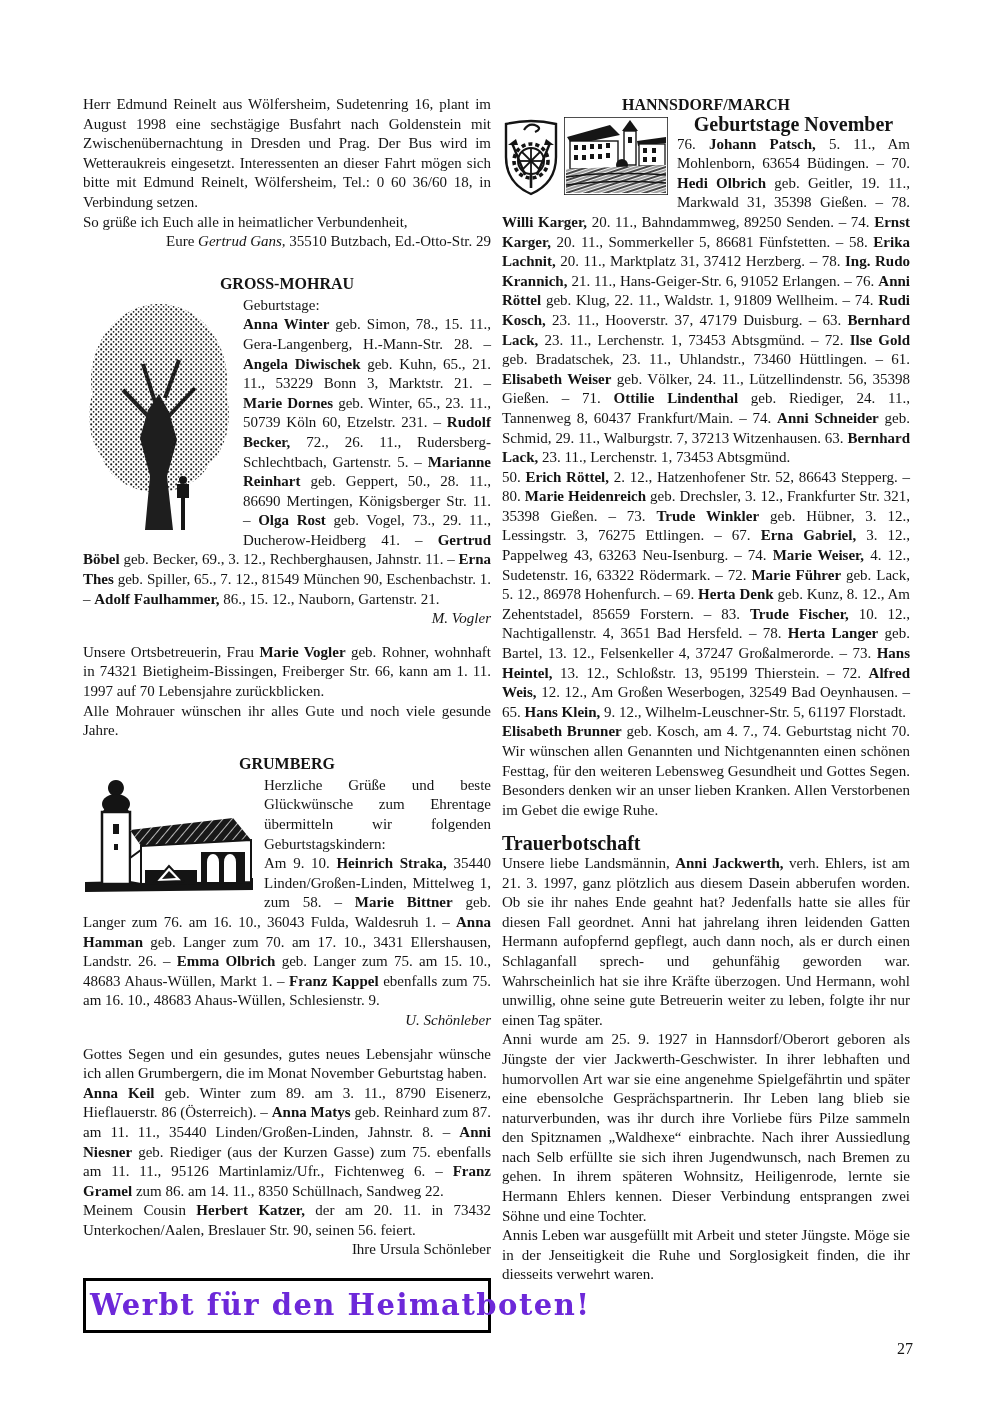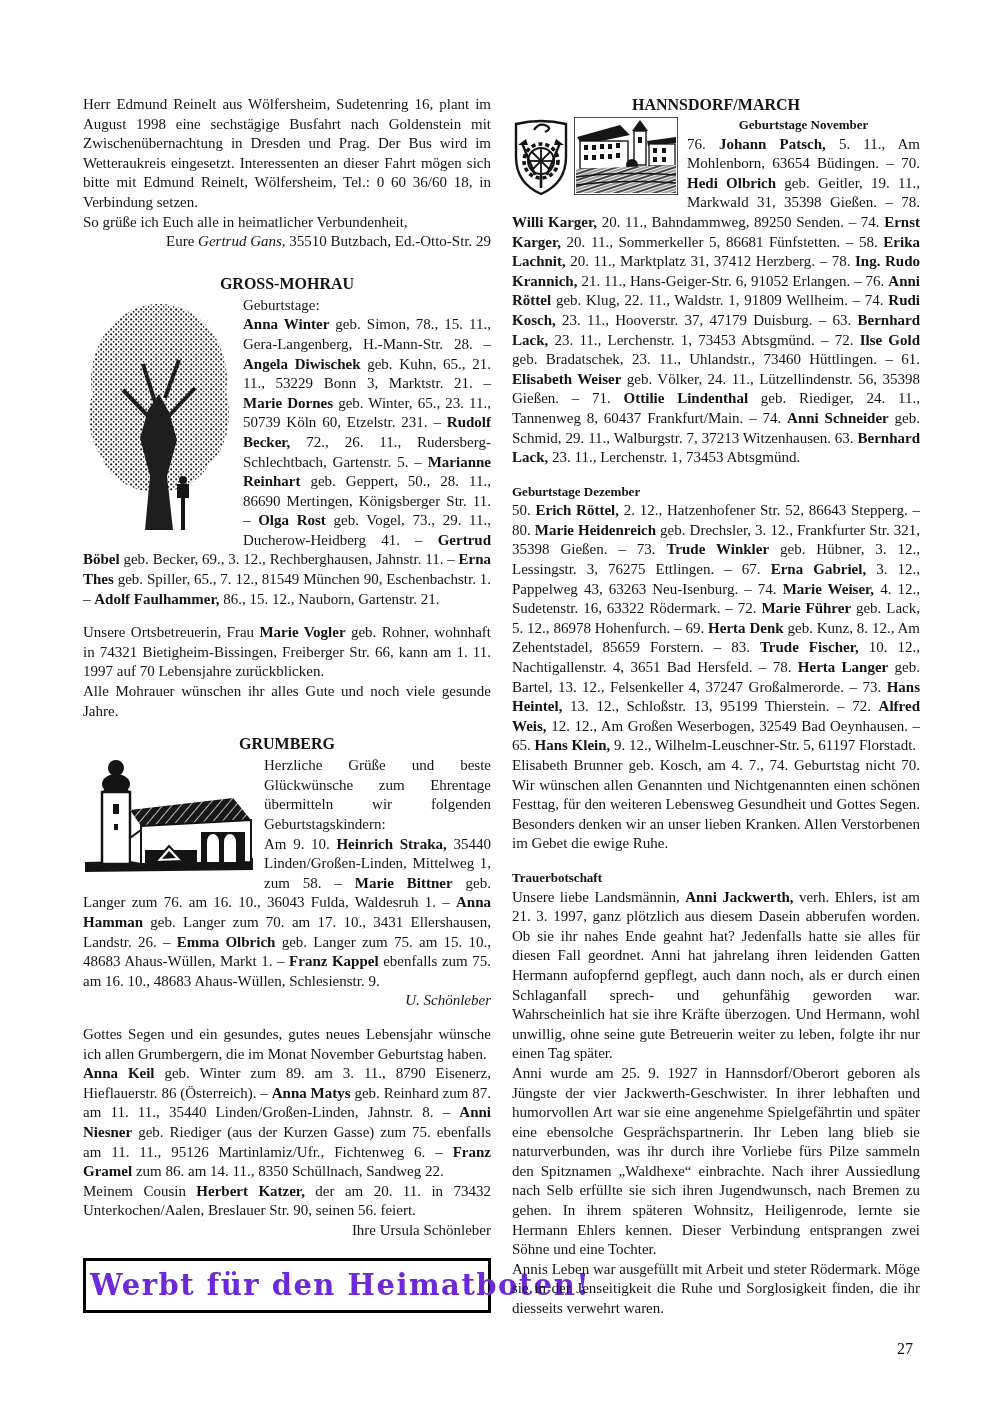--- a/index.html
+++ b/index.html
@@ -6,28 +6,28 @@
   .page{
     position:relative;
     width:1000px;height:1412px;
     background:#ffffff;
     overflow:hidden;
     font-family:"Liberation Serif", serif;
     color:#141414;
   }
   .content{
     position:absolute;left:83px;top:95px;width:838px;
-    display:flex;gap:21px;
+    display:flex;gap:11px;
   }
   .col{width:408px;}
   p{margin:0;font-size:15px;line-height:19.6px;text-align:justify;}
   .noj{text-align:left;}
   .right-align{text-align:right;}
   .sec-title{margin:0;text-align:center;font-weight:bold;font-size:16px;line-height:20px;}
-  .sub-title{margin:0;font-weight:bold;font-size:13px;line-height:19.6px;text-align:left;}
+  .sub-title{margin:0;font-weight:bold;font-size:20px;line-height:19.6px;text-align:left;}
   .sub-title.centered{text-align:center;}
   .it{font-style:italic;}
   .flow::after{content:"";display:block;clear:both;}
   .float-img{float:left;}
   .tree-fig{width:148px;height:234px;margin:2px 10px 2px 2px;}
   .church-fig{width:172px;height:116px;margin:2px 9px 0 0;}
   .arms-strip{width:166px;height:80px;margin:2px 9px 2px 0;display:flex;gap:4px;}
   .banner{
     margin-top:18px;
     border:3px solid #000;
@@ -78,20 +78,21 @@
             <path d="M60,232 L65,178 L55,140 L63,112 L74,96 L84,114 L92,142 L82,178 L88,232 Z" fill="#1e1e1e"></path>
             <path d="M63,118 L38,92 M82,120 L110,90 M70,104 L58,66 M80,100 L94,62" stroke="#1e1e1e" stroke-width="4" fill="none"></path>
             <rect x="92" y="186" width="12" height="14" fill="#161616"></rect>
             <rect x="96" y="200" width="4" height="32" fill="#161616"></rect>
             <circle cx="98" cy="182" r="4" fill="#161616"></circle>
           </svg>
         </div>
         <p class="noj">Geburtstage:</p>
         <p><span style="font-weight: bold;">Anna Winter</span><span> geb. Simon, 78., 15. 11., Gera-Langenberg, H.-Mann-Str. 28. – </span><span style="font-weight: bold;">Angela Diwischek</span><span> geb. Kuhn, 65., 21. 11., 53229 Bonn 3, Marktstr. 21. – </span><span style="font-weight: bold;">Marie Dornes</span><span> geb. Winter, 65., 23. 11., 50739 Köln 60, Etzelstr. 231. – </span><span style="font-weight: bold;">Rudolf Becker,</span><span> 72., 26. 11., Rudersberg-Schlechtbach, Gartenstr. 5. – </span><span style="font-weight: bold;">Marianne Reinhart</span><span> geb. Geppert, 50., 28. 11., 86690 Mertingen, Königsberger Str. 11. – </span><span style="font-weight: bold;">Olga Rost</span><span> geb. Vogel, 73., 29. 11., Ducherow-Heidberg 41. – </span><span style="font-weight: bold;">Gertrud Böbel</span><span> geb. Becker, 69., 3. 12., Rechberghausen, Jahnstr. 11. – </span><span style="font-weight: bold;">Erna Thes</span><span> geb. Spiller, 65., 7. 12., 81549 München 90, Eschenbachstr. 1. – </span><span style="font-weight: bold;">Adolf Faulhammer,</span><span> 86., 15. 12., Nauborn, Gartenstr. 21.</span></p>
       </div>
+      <p class="right-align it">M. Vogler</p>
 
       <p style="margin-top:14px;"><span>Unsere Ortsbetreuerin, Frau </span><span style="font-weight: bold;">Marie Vogler</span><span> geb. Rohner, wohnhaft in 74321 Bietigheim-Bissingen, Freiberger Str. 66, kann am 1. 11. 1997 auf 70 Lebensjahre zurückblicken.</span></p>
       <p>Alle Mohrauer wünschen ihr alles Gute und noch viele gesunde Jahre.</p>
 
       <h3 class="sec-title" style="margin-top:13px;margin-bottom:2px;">GRUMBERG</h3>
 
       <div class="flow">
         <div class="float-img church-fig">
           <svg width="172" height="116" viewBox="0 0 172 116" xmlns="http://www.w3.org/2000/svg">
             <defs>
@@ -198,26 +199,25 @@
               <path d="M2,52 L102,48 L102,76 L2,76 Z" fill="url(#gardhatch)"></path>
               <path d="M2,60 C30,56 70,56 102,58" stroke="#141414" stroke-width="1.6" fill="none"></path>
               <path d="M2,68 C34,64 72,64 102,66" stroke="#141414" stroke-width="1.6" fill="none"></path>
             </svg>
           </span>
         </div>
         <h4 class="sub-title centered">Geburtstage November</h4>
         <p><span>76. </span><span style="font-weight: bold;">Johann Patsch,</span><span> 5. 11., Am Mohlenborn, 63654 Büdingen. – 70. </span><span style="font-weight: bold;">Hedi Olbrich</span><span> geb. Geitler, 19. 11., Markwald 31, 35398 Gießen. – 78. </span><span style="font-weight: bold;">Willi Karger,</span><span> 20. 11., Bahndammweg, 89250 Senden. – 74. </span><span style="font-weight: bold;">Ernst Karger,</span><span> 20. 11., Sommerkeller 5, 86681 Fünfstetten. – 58. </span><span style="font-weight: bold;">Erika Lachnit,</span><span> 20. 11., Marktplatz 31, 37412 Herzberg. – 78. </span><span style="font-weight: bold;">Ing. Rudo Krannich,</span><span> 21. 11., Hans-Geiger-Str. 6, 91052 Erlangen. – 76. </span><span style="font-weight: bold;">Anni Röttel</span><span> geb. Klug, 22. 11., Waldstr. 1, 91809 Wellheim. – 74. </span><span style="font-weight: bold;">Rudi Kosch,</span><span> 23. 11., Hooverstr. 37, 47179 Duisburg. – 63. </span><span style="font-weight: bold;">Bernhard Lack,</span><span> 23. 11., Lerchenstr. 1, 73453 Abtsgmünd. – 72. </span><span style="font-weight: bold;">Ilse Gold</span><span> geb. Bradatschek, 23. 11., Uhlandstr., 73460 Hüttlingen. – 61. </span><span style="font-weight: bold;">Elisabeth Weiser</span><span> geb. Völker, 24. 11., Lützellindenstr. 56, 35398 Gießen. – 71. </span><span style="font-weight: bold;">Ottilie Lindenthal</span><span> geb. Riediger, 24. 11., Tannenweg 8, 60437 Frankfurt/Main. – 74. </span><span style="font-weight: bold;">Anni Schneider</span><span> geb. Schmid, 29. 11., Walburgstr. 7, 37213 Witzenhausen. 63. </span><span style="font-weight: bold;">Bernhard Lack,</span><span> 23. 11., Lerchenstr. 1, 73453 Abtsgmünd.</span></p>
       </div>
 
-      <h4 class="sub-title" style="margin-top:14px;">Geburtstage Dezember</h4>
       <p><span>50. </span><span style="font-weight: bold;">Erich Röttel,</span><span> 2. 12., Hatzenhofener Str. 52, 86643 Stepperg. – 80. </span><span style="font-weight: bold;">Marie Heidenreich</span><span> geb. Drechsler, 3. 12., Frankfurter Str. 321, 35398 Gießen. – 73. </span><span style="font-weight: bold;">Trude Winkler</span><span> geb. Hübner, 3. 12., Lessingstr. 3, 76275 Ettlingen. – 67. </span><span style="font-weight: bold;">Erna Gabriel,</span><span> 3. 12., Pappelweg 43, 63263 Neu-Isenburg. – 74. </span><span style="font-weight: bold;">Marie Weiser,</span><span> 4. 12., Sudetenstr. 16, 63322 Rödermark. – 72. </span><span style="font-weight: bold;">Marie Führer</span><span> geb. Lack, 5. 12., 86978 Hohenfurch. – 69. </span><span style="font-weight: bold;">Herta Denk</span><span> geb. Kunz, 8. 12., Am Zehentstadel, 85659 Forstern. – 83. </span><span style="font-weight: bold;">Trude Fischer,</span><span> 10. 12., Nachtigallenstr. 4, 3651 Bad Hersfeld. – 78. </span><span style="font-weight: bold;">Herta Langer</span><span> geb. Bartel, 13. 12., Felsenkeller 4, 37247 Großalmerorde. – 73. </span><span style="font-weight: bold;">Hans Heintel,</span><span> 13. 12., Schloßstr. 13, 95199 Thierstein. – 72. </span><span style="font-weight: bold;">Alfred Weis,</span><span> 12. 12., Am Großen Weserbogen, 32549 Bad Oeynhausen. – 65. </span><span style="font-weight: bold;">Hans Klein,</span><span> 9. 12., Wilhelm-Leuschner-Str. 5, 61197 Florstadt.</span></p>
 
-      <p><span style="font-weight: normal;">Elisabeth Brunner</span><span> geb. Kosch, am 4. 7., 74. Geburtstag nicht 70. Wir wünschen allen Genannten und Nichtgenannten einen schönen Festtag, für den weiteren Lebensweg Gesundheit und Gottes Segen. Besonders denken wir an unser lieben Kranken. Allen Verstorbenen im Gebet die ewige Ruhe.</span></p>
+      <p><span style="font-weight: bold;">Elisabeth Brunner</span><span> geb. Kosch, am 4. 7., 74. Geburtstag nicht 70. Wir wünschen allen Genannten und Nichtgenannten einen schönen Festtag, für den weiteren Lebensweg Gesundheit und Gottes Segen. Besonders denken wir an unser lieben Kranken. Allen Verstorbenen im Gebet die ewige Ruhe.</span></p>
 
       <h4 class="sub-title" style="margin-top:14px;">Trauerbotschaft</h4>
       <p><span>Unsere liebe Landsmännin, </span><span style="font-weight: bold;">Anni Jackwerth,</span><span> verh. Ehlers, ist am 21. 3. 1997, ganz plötzlich aus diesem Dasein abberufen worden. Ob sie ihr nahes Ende geahnt hat? Jedenfalls hatte sie alles für diesen Fall geordnet. Anni hat jahrelang ihren leidenden Gatten Hermann aufopfernd gepflegt, auch dann noch, als er durch einen Schlaganfall sprech- und gehunfähig geworden war. Wahrscheinlich hat sie ihre Kräfte überzogen. Und Hermann, wohl unwillig, ohne seine gute Betreuerin weiter zu leben, folgte ihr nur einen Tag später.</span></p>
       <p>Anni wurde am 25. 9. 1927 in Hannsdorf/Oberort geboren als Jüngste der vier Jackwerth-Geschwister. In ihrer lebhaften und humorvollen Art war sie eine angenehme Spielgefährtin und später eine ebensolche Gesprächspartnerin. Ihr Leben lang blieb sie naturverbunden, was ihr durch ihre Vorliebe fürs Pilze sammeln den Spitznamen „Waldhexe“ einbrachte. Nach ihrer Aussiedlung nach Selb erfüllte sie sich ihren Jugendwunsch, nach Bremen zu gehen. In ihrem späteren Wohnsitz, Heiligenrode, lernte sie Hermann Ehlers kennen. Dieser Verbindung entsprangen zwei Söhne und eine Tochter.</p>
-      <p>Annis Leben war ausgefüllt mit Arbeit und steter Rödermark. Möge sie in der Jenseitigkeit die Ruhe und Sorglosigkeit finden, die ihr diesseits verwehrt waren.</p>
+      <p>Annis Leben war ausgefüllt mit Arbeit und steter Jüngste. Möge sie in der Jenseitigkeit die Ruhe und Sorglosigkeit finden, die ihr diesseits verwehrt waren.</p>
     </div>
   </div>
 
   <div class="page-number">27</div>
 </div>
 
 </body></html>

